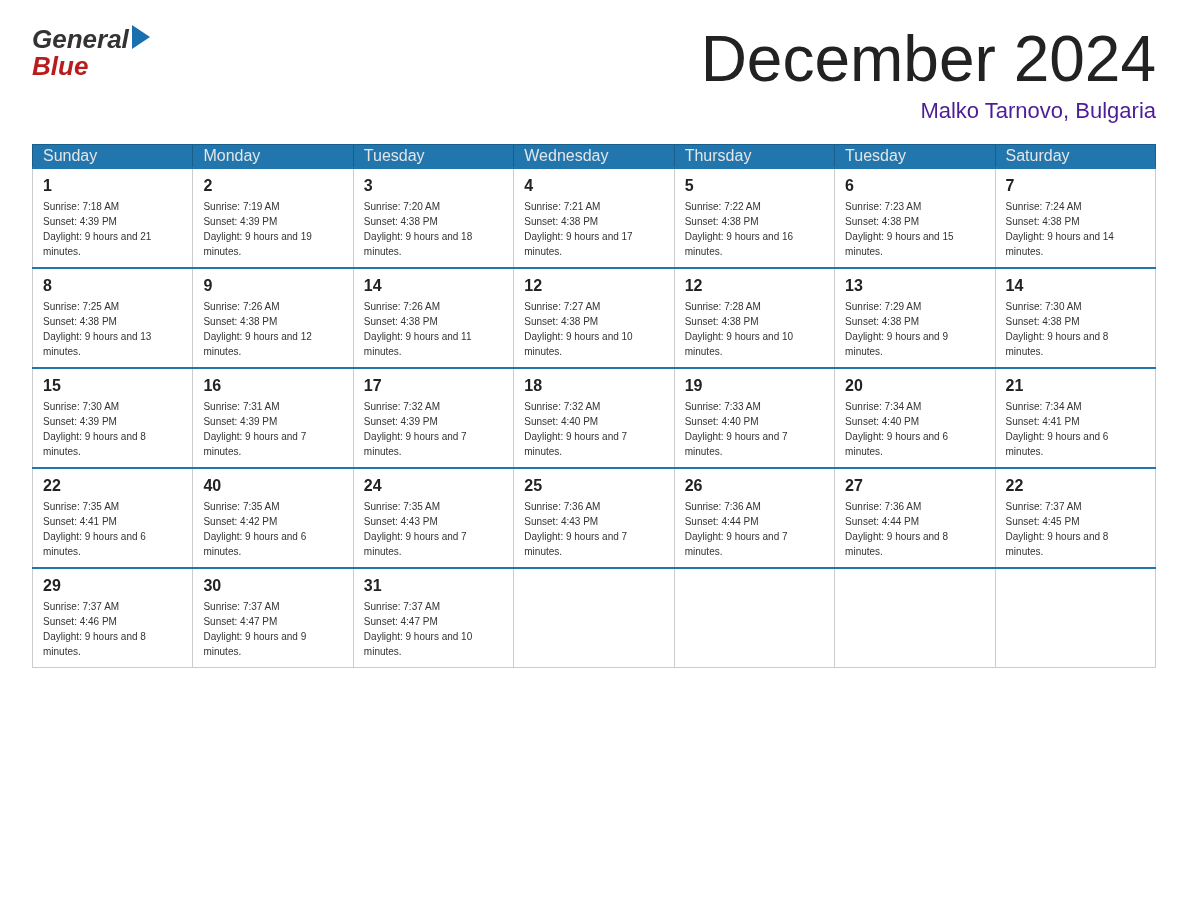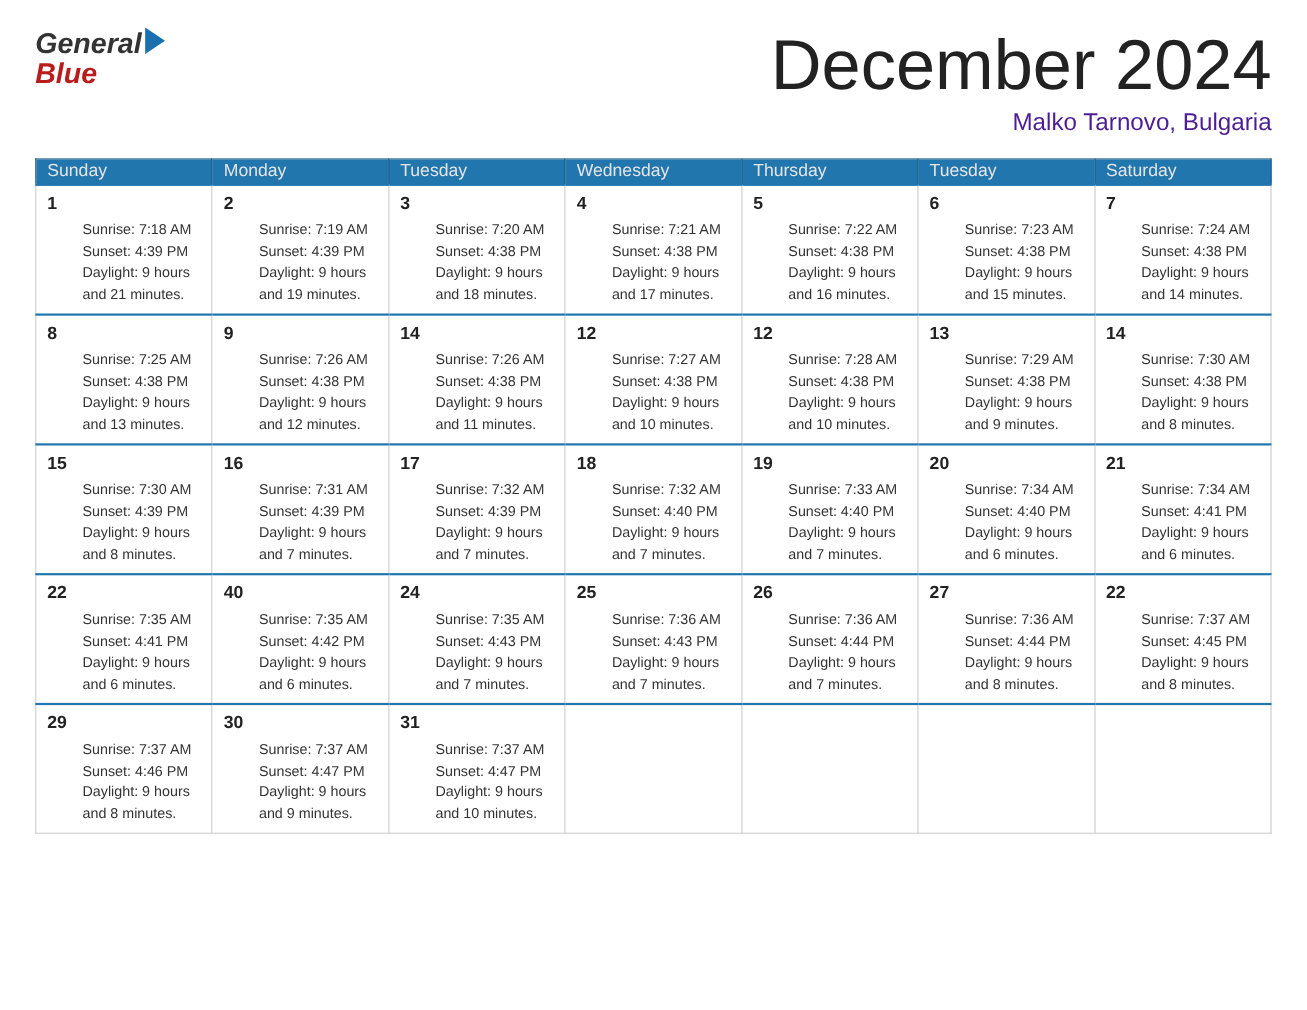--- a/index.html
+++ b/index.html
@@ -55,24 +55,23 @@
       min-height: 90px;
     }
     .day-number {
       font-size: 16px;
       font-weight: bold;
       color: #222;
       display: block;
       margin-bottom: 4px;
     }
     .day-info {
-      font-size: 13px;
+      font-size: 10px;
       color: #333;
       line-height: 1.5;
-      margin-left: 32px;
     }
     .calendar tr td {
       border-top: 2px solid #2176ae;
     }
     .calendar tbody tr:first-child td {
       border-top: 2px solid #2176ae;
     }
     .empty-cell {
       background: #fff;
     }

